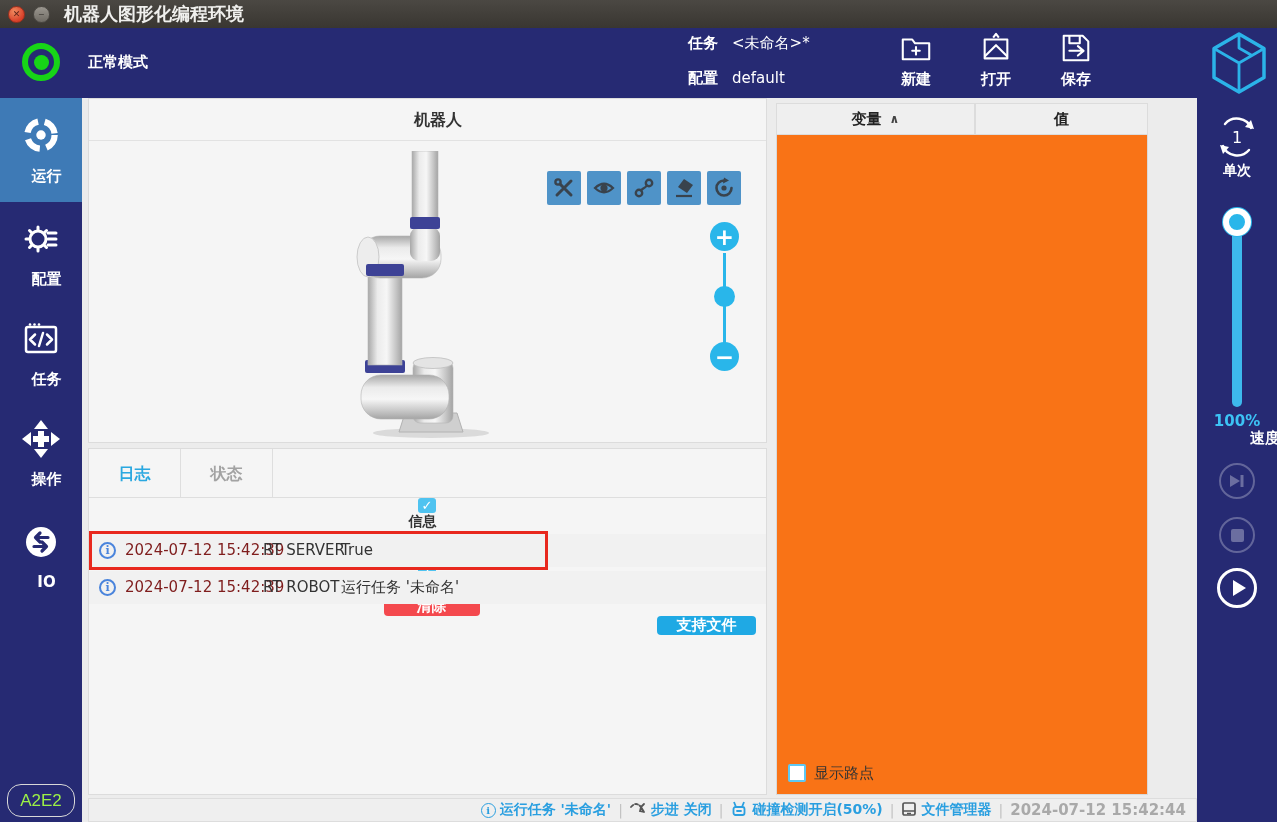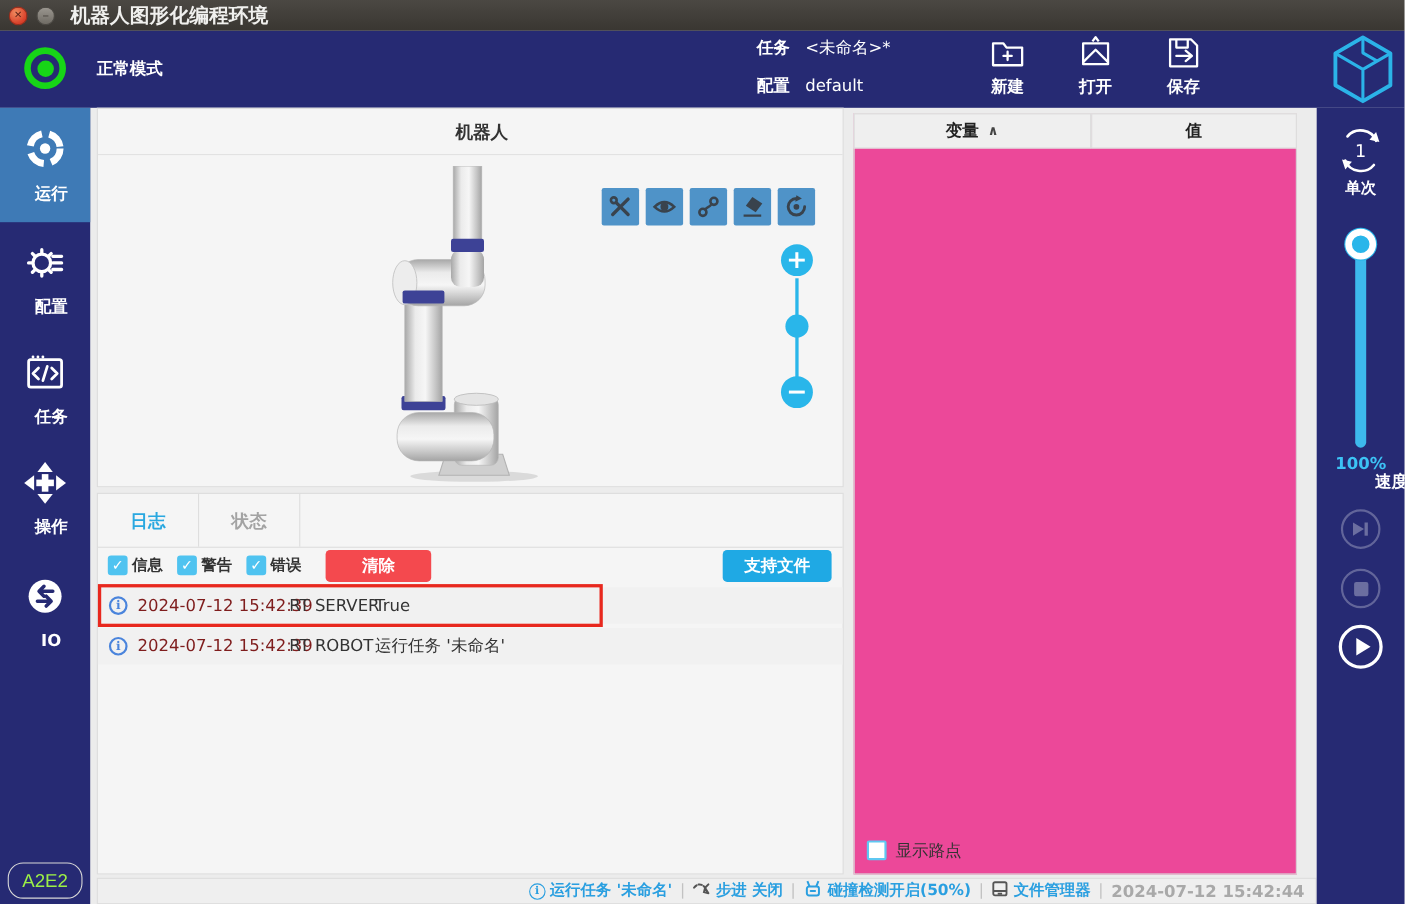--- a/index.html
+++ b/index.html
@@ -61,21 +61,21 @@
   .zoom-dot { left:625px; top:187px; width:21px; height:21px; border-radius:50%; background:#29b6ea; cursor:pointer; }
   .robot-svg { left:242px; top:52px; }
 
   
   .log-panel { left:88px; top:448px; width:679px; height:347px; background:#f5f5f5; border:1px solid #dcdcdc; }
   .tab-bar { height:49px; border-bottom:1px solid #dedede; display:flex; }
   .tab { width:92px; text-align:center; line-height:49px; font-size:16px; font-weight:bold;
     border-right:1px solid #dedede; cursor:pointer; }
   .tab.active { color:#2aa8e0; }
   .tab.inactive { color:#a3a3a3; }
-  .filter-bar { height:36px; display:flex; align-items:center; padding:0 10px 4px 9px; }
+  .filter-bar { height:36px; display:flex; align-items:center; padding:0 10px 4px 9px;flex-direction:column; }
   .chk { width:18px; height:18px; border-radius:3px; background:#4fc3f0; color:#fff;
     display:flex; align-items:center; justify-content:center; font-size:13px; cursor:pointer; }
   .chk.checked::before { content:"✓"; }
   .chk-lbl { font-size:14px; font-weight:bold; color:#333; margin:0 13px 0 4px; }
   .clear-btn { width:96px; height:29px; background:#f4494e; border:none; border-radius:4px;
     color:#fff; font-size:15px; font-weight:bold; margin-left:9px; cursor:pointer; font-family:inherit; }
   .support-btn { margin-left:auto; width:99px; height:29px; background:#1fa9e4; border:none;
     border-radius:4px; color:#fff; font-size:15px; font-weight:bold; cursor:pointer; font-family:inherit; }
   .log-rows { position:relative; }
   .log-row { position:relative; height:33px; background:#f1f1f1; margin-bottom:4px; }
@@ -92,21 +92,21 @@
   .status-bar { left:88px; top:798px; width:1109px; height:24px; background:#efefef;
     border:1px solid #ddd; display:flex; align-items:center; justify-content:flex-end;
     padding-right:10px; font-size:14px; white-space:nowrap; }
   .sb-item { color:#2a9fe0; font-weight:bold; display:flex; align-items:center; gap:4px; cursor:pointer; }
   .sb-sep { color:#c2c2c2; margin:0 7px; }
   .sb-time { color:#a9a9a9; font-weight:bold; font-size:15px; }
   .sb-info { width:15px; height:15px; border-radius:50%; border:1.5px solid #2a9fe0;
     font-size:10px; font-family:"DejaVu Serif",serif; display:flex; align-items:center; justify-content:center; }
 
   
-  .vars-panel { left:776px; top:103px; width:403px; height:692px; background:#ec4899; border:1px solid #d9d9d9; }
+  .vars-panel { left:776px; top:103px; width:372px; height:692px; background:#f97316; border:1px solid #d9d9d9; }
   .vars-head { display:flex; height:31px; }
   .vars-head .cell { background:#efefef; border:1px solid #dcdcdc; display:flex; align-items:center;
     justify-content:center; font-size:15px; font-weight:bold; color:#222; gap:8px; cursor:pointer; }
   .cell.c-var { width:223px; margin:-1px 0 0 -1px; }
   .cell.c-val { width:194px; margin:-1px -1px 0 0; }
   .sort-caret { font-size:12px; color:#444; }
   .waypoints { position:absolute; left:11px; bottom:11px; display:flex; align-items:flex-start; gap:8px; }
   .chk-empty { width:18px; height:18px; border:2px solid #5ec8f2; border-radius:2px; background:#fff; cursor:pointer; }
   .wp-lbl { font-size:15px; color:#333; }
 

